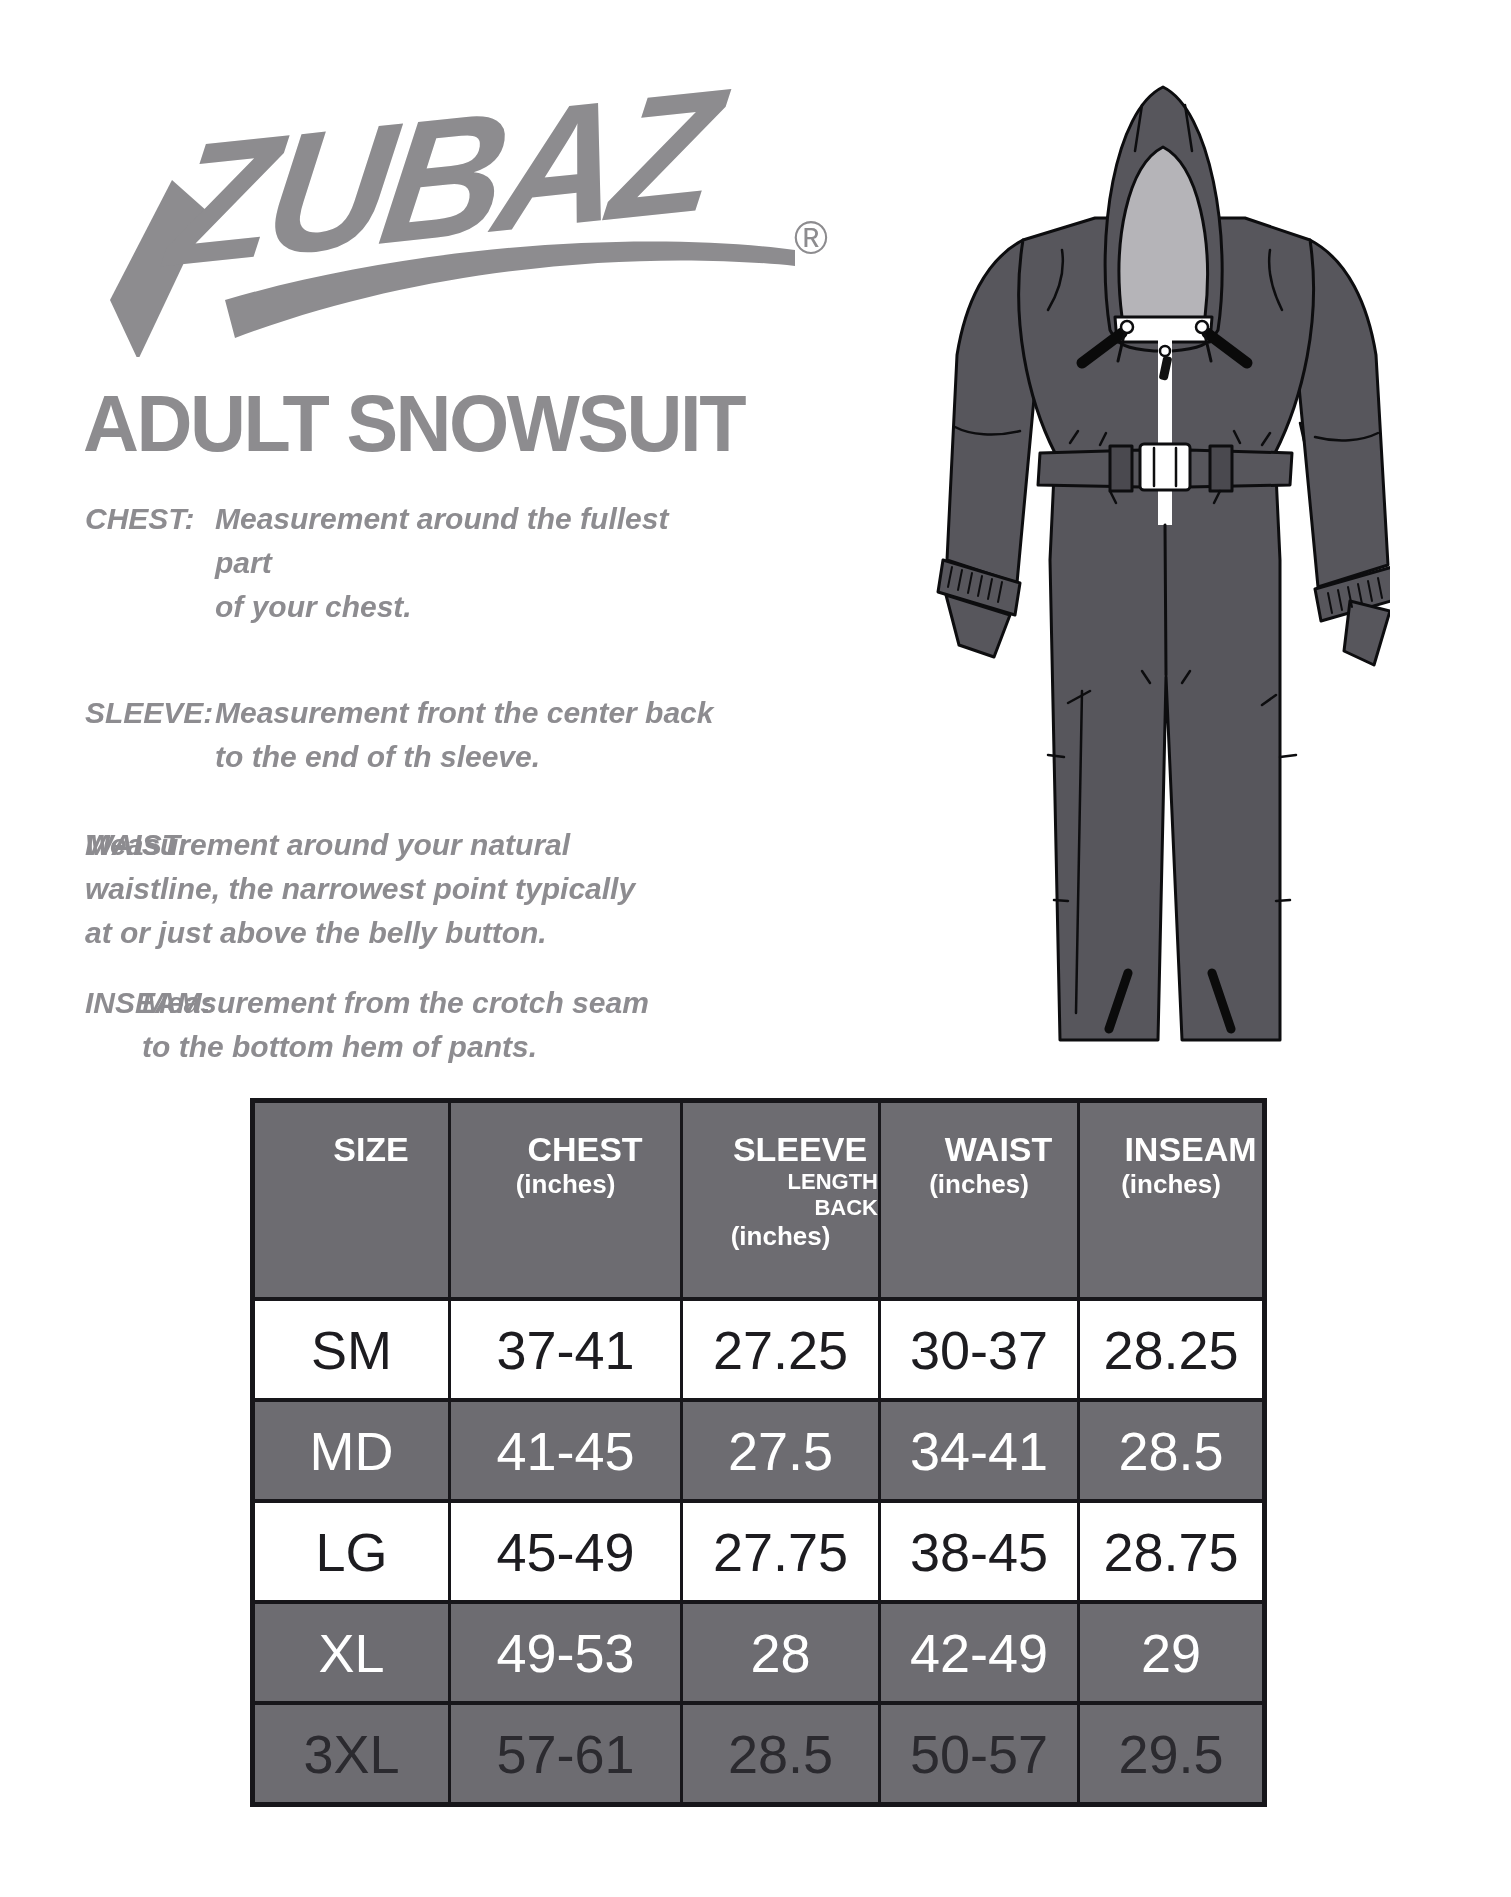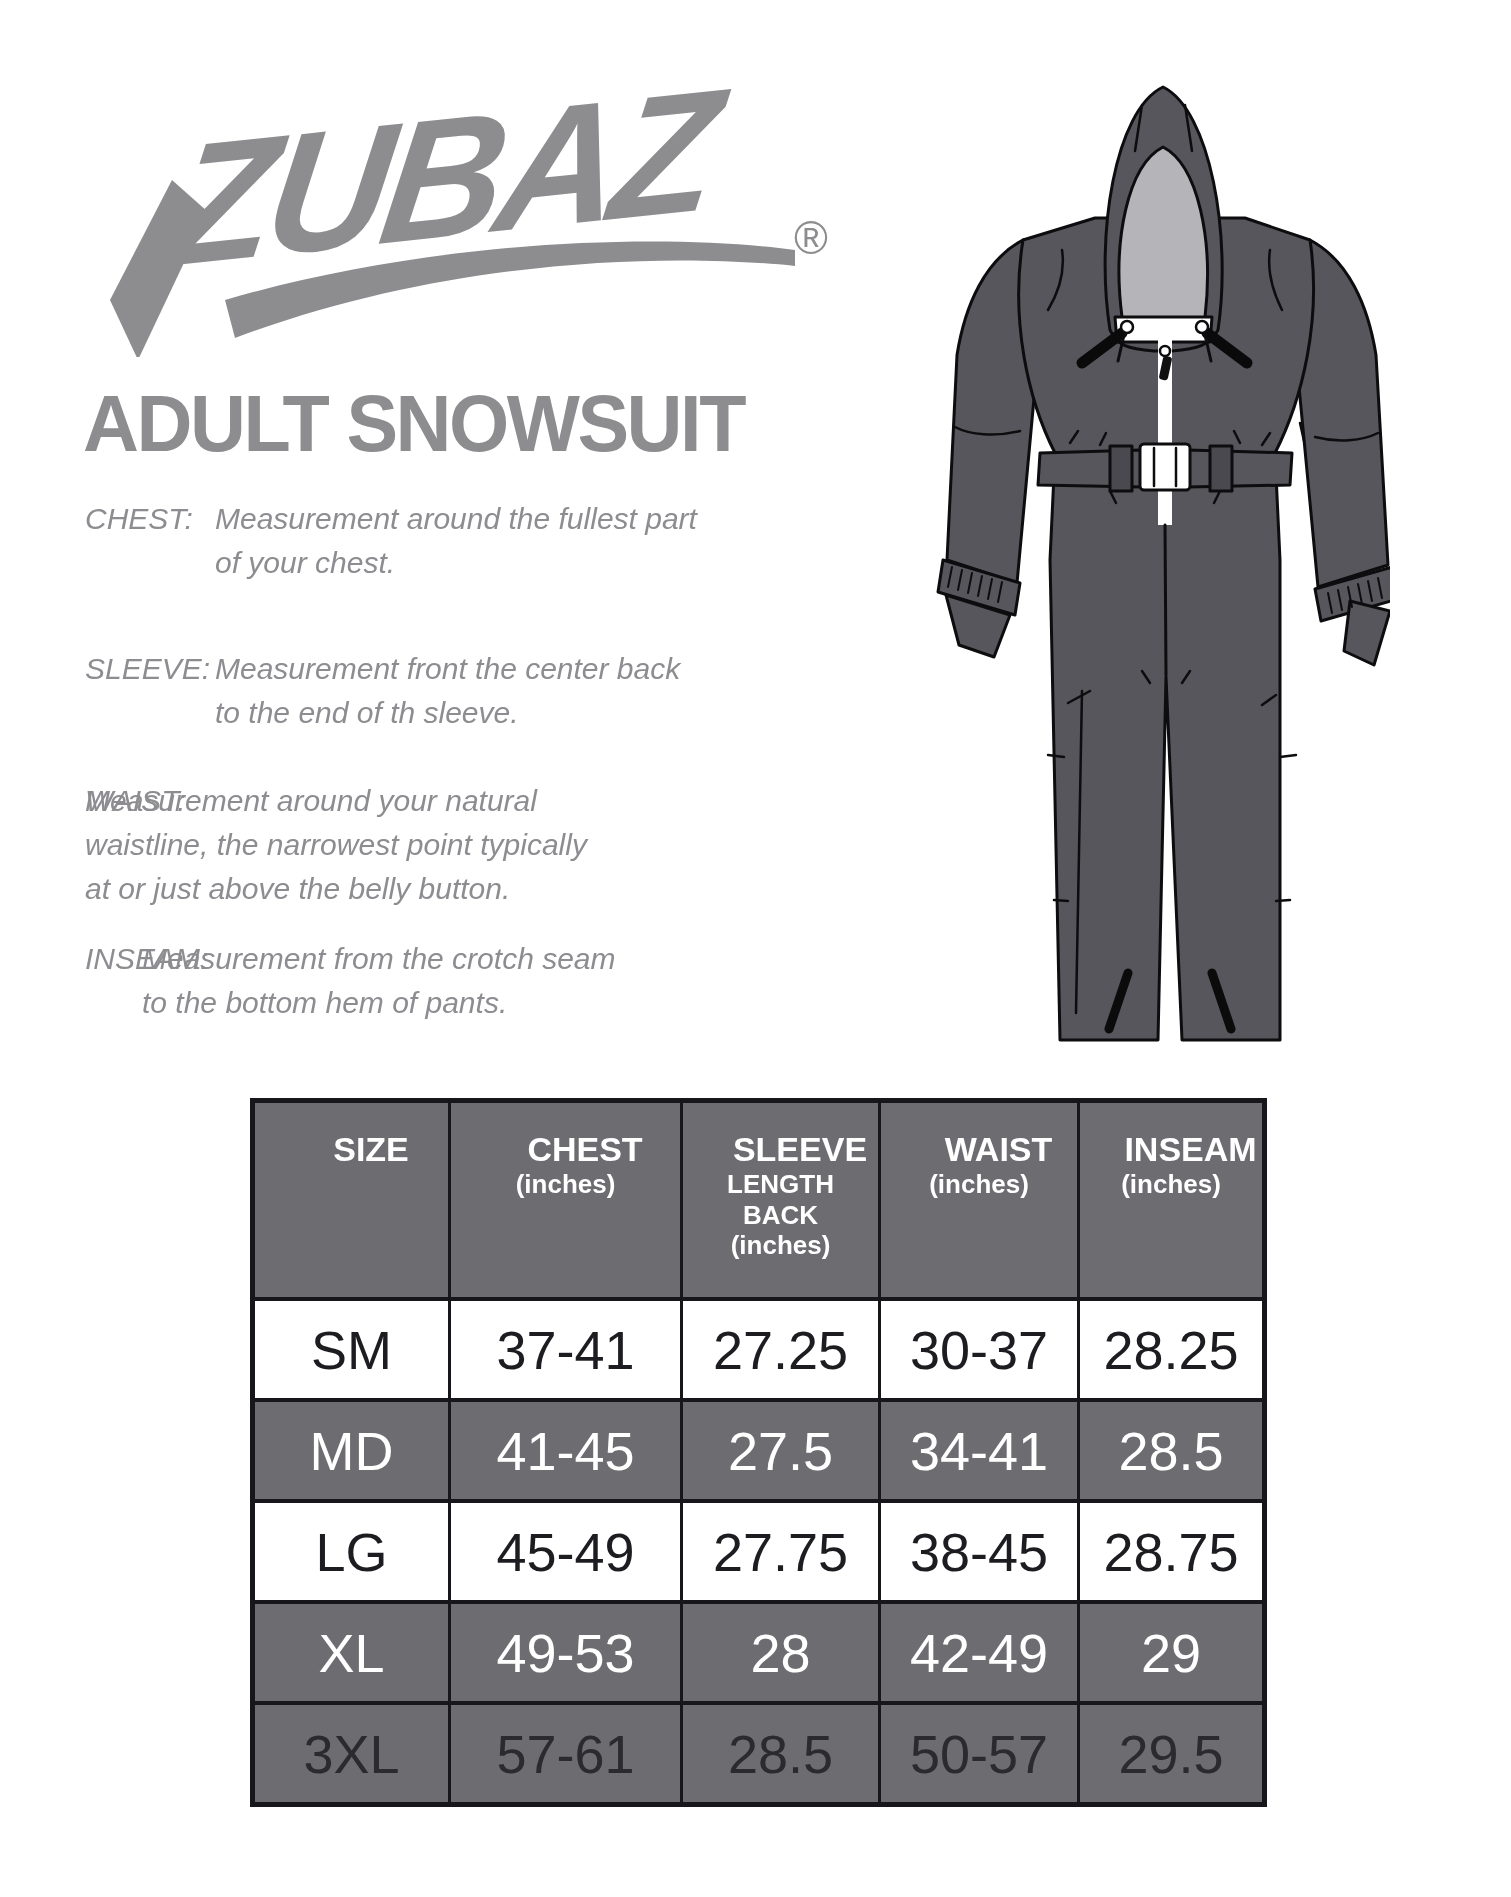--- a/index.html
+++ b/index.html
@@ -10,21 +10,21 @@
   
   #logo{left:50px;top:42px;width:800px;height:315px;}
 
   
   #page-title{left:83px;top:378px;width:820px;
     font-size:79px;font-weight:bold;letter-spacing:-2.5px;
     color:#8d8c8f;transform:scaleX(.98);transform-origin:left;}
 
   
   #definitions{left:85px;top:497px;width:640px;color:#8d8c90;
-    font-size:30px;font-weight:normal;font-style:italic;line-height:44px;}
+    font-size:30px;font-weight:bold;font-style:italic;line-height:44px;}
   .def{position:relative;}
   .def .lbl{position:absolute;left:0;top:0;}
   .def .txt{display:block;white-space:pre-line;}
   .def-chest .txt,.def-sleeve .txt{margin-left:130px;}
   .def-waist .txt{}
   .def-inseam .txt{margin-left:57px;}
   .def-chest{margin-bottom:62px;}
   .def-sleeve{margin-bottom:44px;}
   .def-waist{margin-bottom:26px;}
 
@@ -36,21 +36,21 @@
   table{border-collapse:collapse;table-layout:fixed;width:1012px;
         font-family:"Liberation Sans",sans-serif;}
   th,td{border-left:3px solid #17161a;border-right:3px solid #17161a;
         border-top:4px solid #17161a;border-bottom:4px solid #17161a;
         text-align:center;padding:0;}
   table{border:5px solid #17161a;}
   th{background:#6d6c71;color:#ffffff;vertical-align:top;height:168px;
      padding-top:26px;font-weight:bold;line-height:1.18;}
   .h-title{font-size:34px;display:block;padding-left:39px;}
   .h-sub{font-size:26px;display:block;}
-  .h-small{font-size:26px;display:block;}
+  .h-small{font-size:22px;display:block;text-align:right;}
   td{height:97px;font-size:54px;font-weight:normal;color:#1d1c20;
      vertical-align:middle;background:#ffffff;}
   tr.shaded td{background:#6d6c71;color:#ffffff;}
   tr.shaded-darktext td{background:#6d6c71;color:#2b2a2f;}
 </style>
 </head>
 <body>
 
 <svg id="logo" class="abs" viewBox="0 0 800 315">
   <g fill="#8d8c8f">

